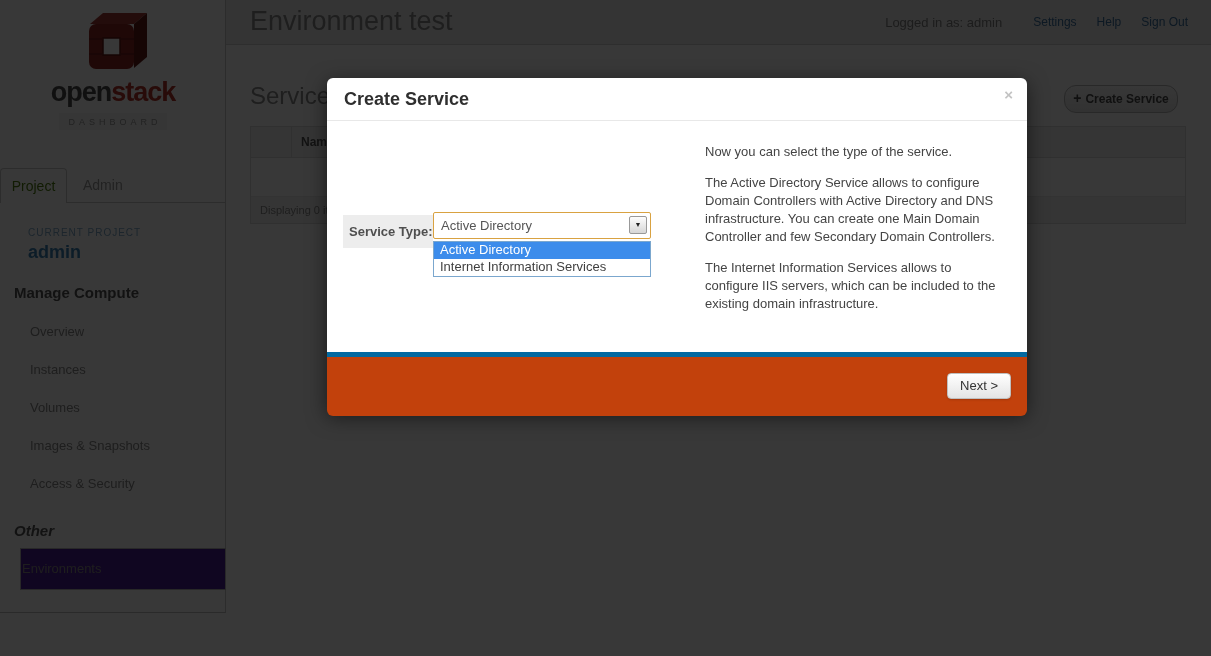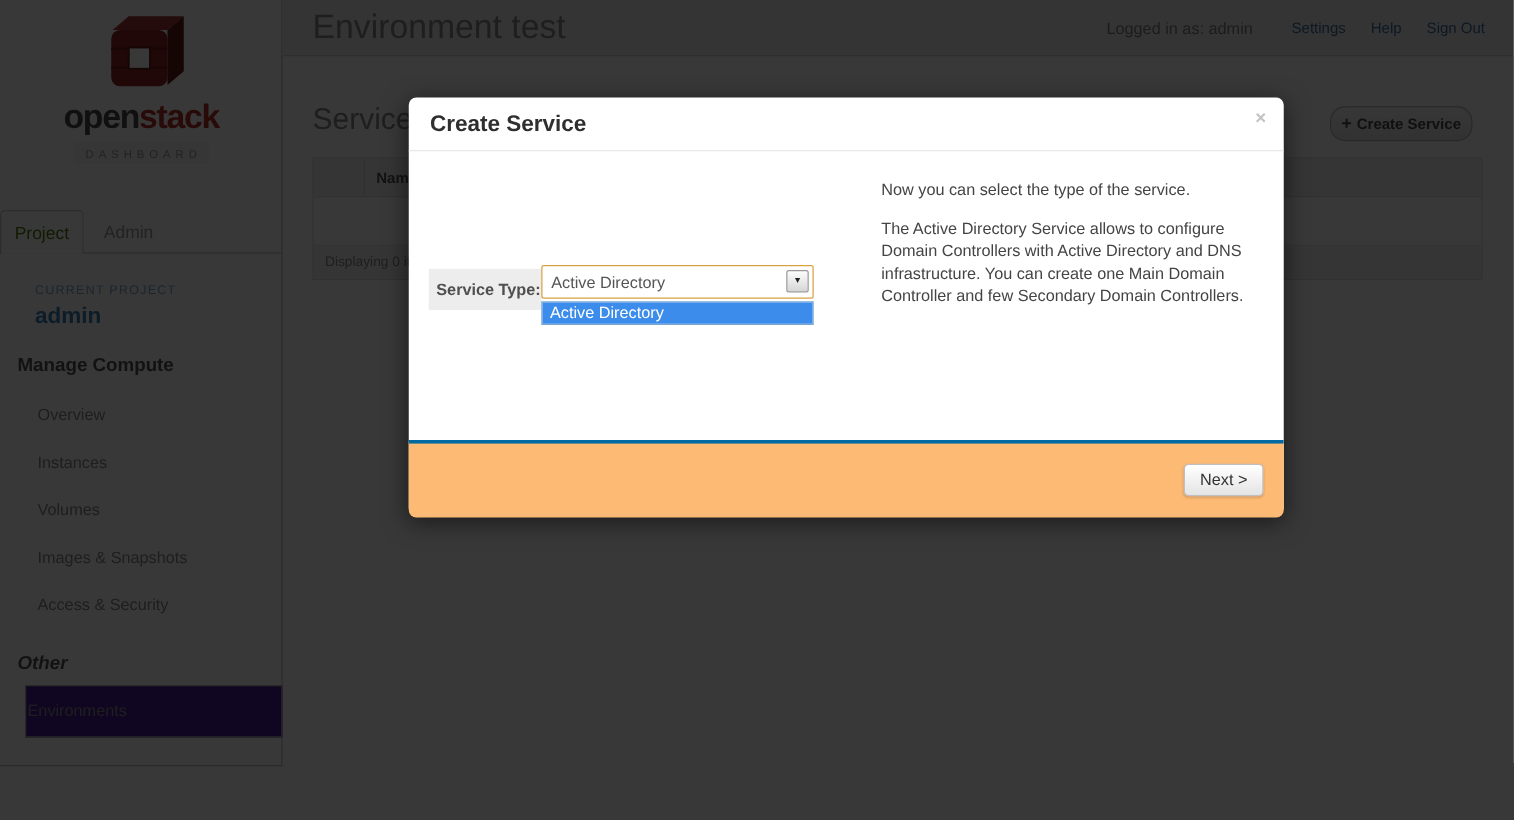--- a/index.html
+++ b/index.html
@@ -65,21 +65,21 @@
   .select-arrow-btn{position:absolute;right:3px;top:3px;width:18px;height:18px;border:1px solid #999;
     border-radius:2px;background:linear-gradient(#fdfdfd,#d6d6d6);text-align:center;line-height:16px;
     font-size:7px;color:#222;box-sizing:border-box;cursor:pointer;}
   .dropdown{position:absolute;left:106px;top:120px;width:218px;border:1px solid #7ba7ce;background:#fff;box-sizing:border-box;}
   .opt{height:17px;line-height:16px;padding-left:6px;font-size:13px;cursor:pointer;white-space:nowrap;}
   .opt-selected{background:#3c8ceb;color:#fff;}
   .opt-normal{color:#3f3f3f;}
   .desc{position:absolute;left:378px;top:22px;width:302px;}
   .desc-h{font-size:17px;font-weight:bold;color:#333;margin:0 0 9px 0;}
   .desc p{font-size:13px;color:#444;line-height:18px;margin:0 0 13px 0;}
-  .m-footer{position:relative;height:59px;background:#fdba74;border-top:3px solid #0369a1;border-radius:0 0 6px 6px;padding-left:40px;}
+  .m-footer{position:relative;height:59px;background:#c2410c;border-top:5px solid #0369a1;border-radius:0 0 6px 6px;padding-left:40px;}
   .next-btn{position:absolute;right:16px;top:16px;height:26px;padding:0 12px;font-size:13px;color:#333;
     background:linear-gradient(#ffffff,#e4e4e4);border:1px solid #bfbfbf;border-radius:4px;
     box-shadow:0 1px 2px rgba(0,0,0,0.15);line-height:24px;cursor:pointer;box-sizing:border-box;}
 </style>
 </head>
 <body>
 
 <div id="sidebar">
   <div class="logo-wrap">
     <svg width="74" height="66" viewBox="0 0 74 66">
@@ -150,24 +150,26 @@
   <div class="m-body">
     <div class="field-label">Service Type:</div>
 
     <div class="select-box">
       <div class="select-text">Active Directory</div>
       <div class="select-arrow-btn">▼</div>
     </div>
 
     <div class="dropdown">
       <div class="opt opt-selected">Active Directory</div>
+      <div class="opt opt-normal">Internet Information Services</div>
     </div>
 
     <div class="desc">
       <p>Now you can select the type of the service.</p>
       <p>The Active Directory Service allows to configure Domain Controllers with Active Directory and DNS infrastructure. You can create one Main Domain Controller and few Secondary Domain Controllers.</p>
+      <p>The Internet Information Services allows to configure IIS servers, which can be included to the existing domain infrastructure.</p>
     </div>
   </div>
 
   <div class="m-footer">
     <button class="next-btn">Next &gt;</button>
   </div>
 </div>
 
 </body></html>

